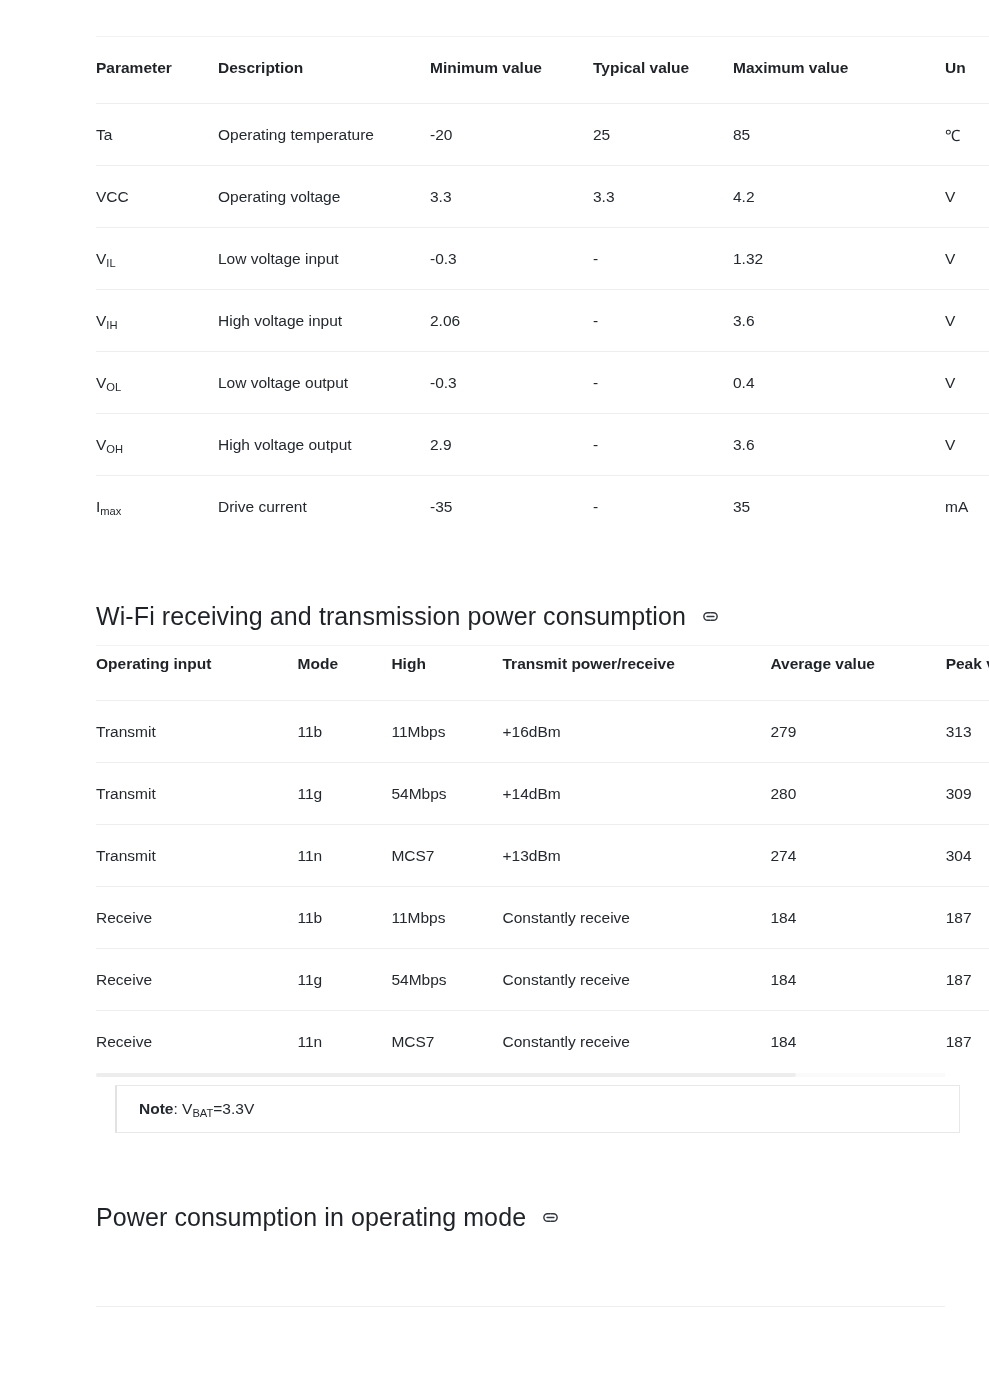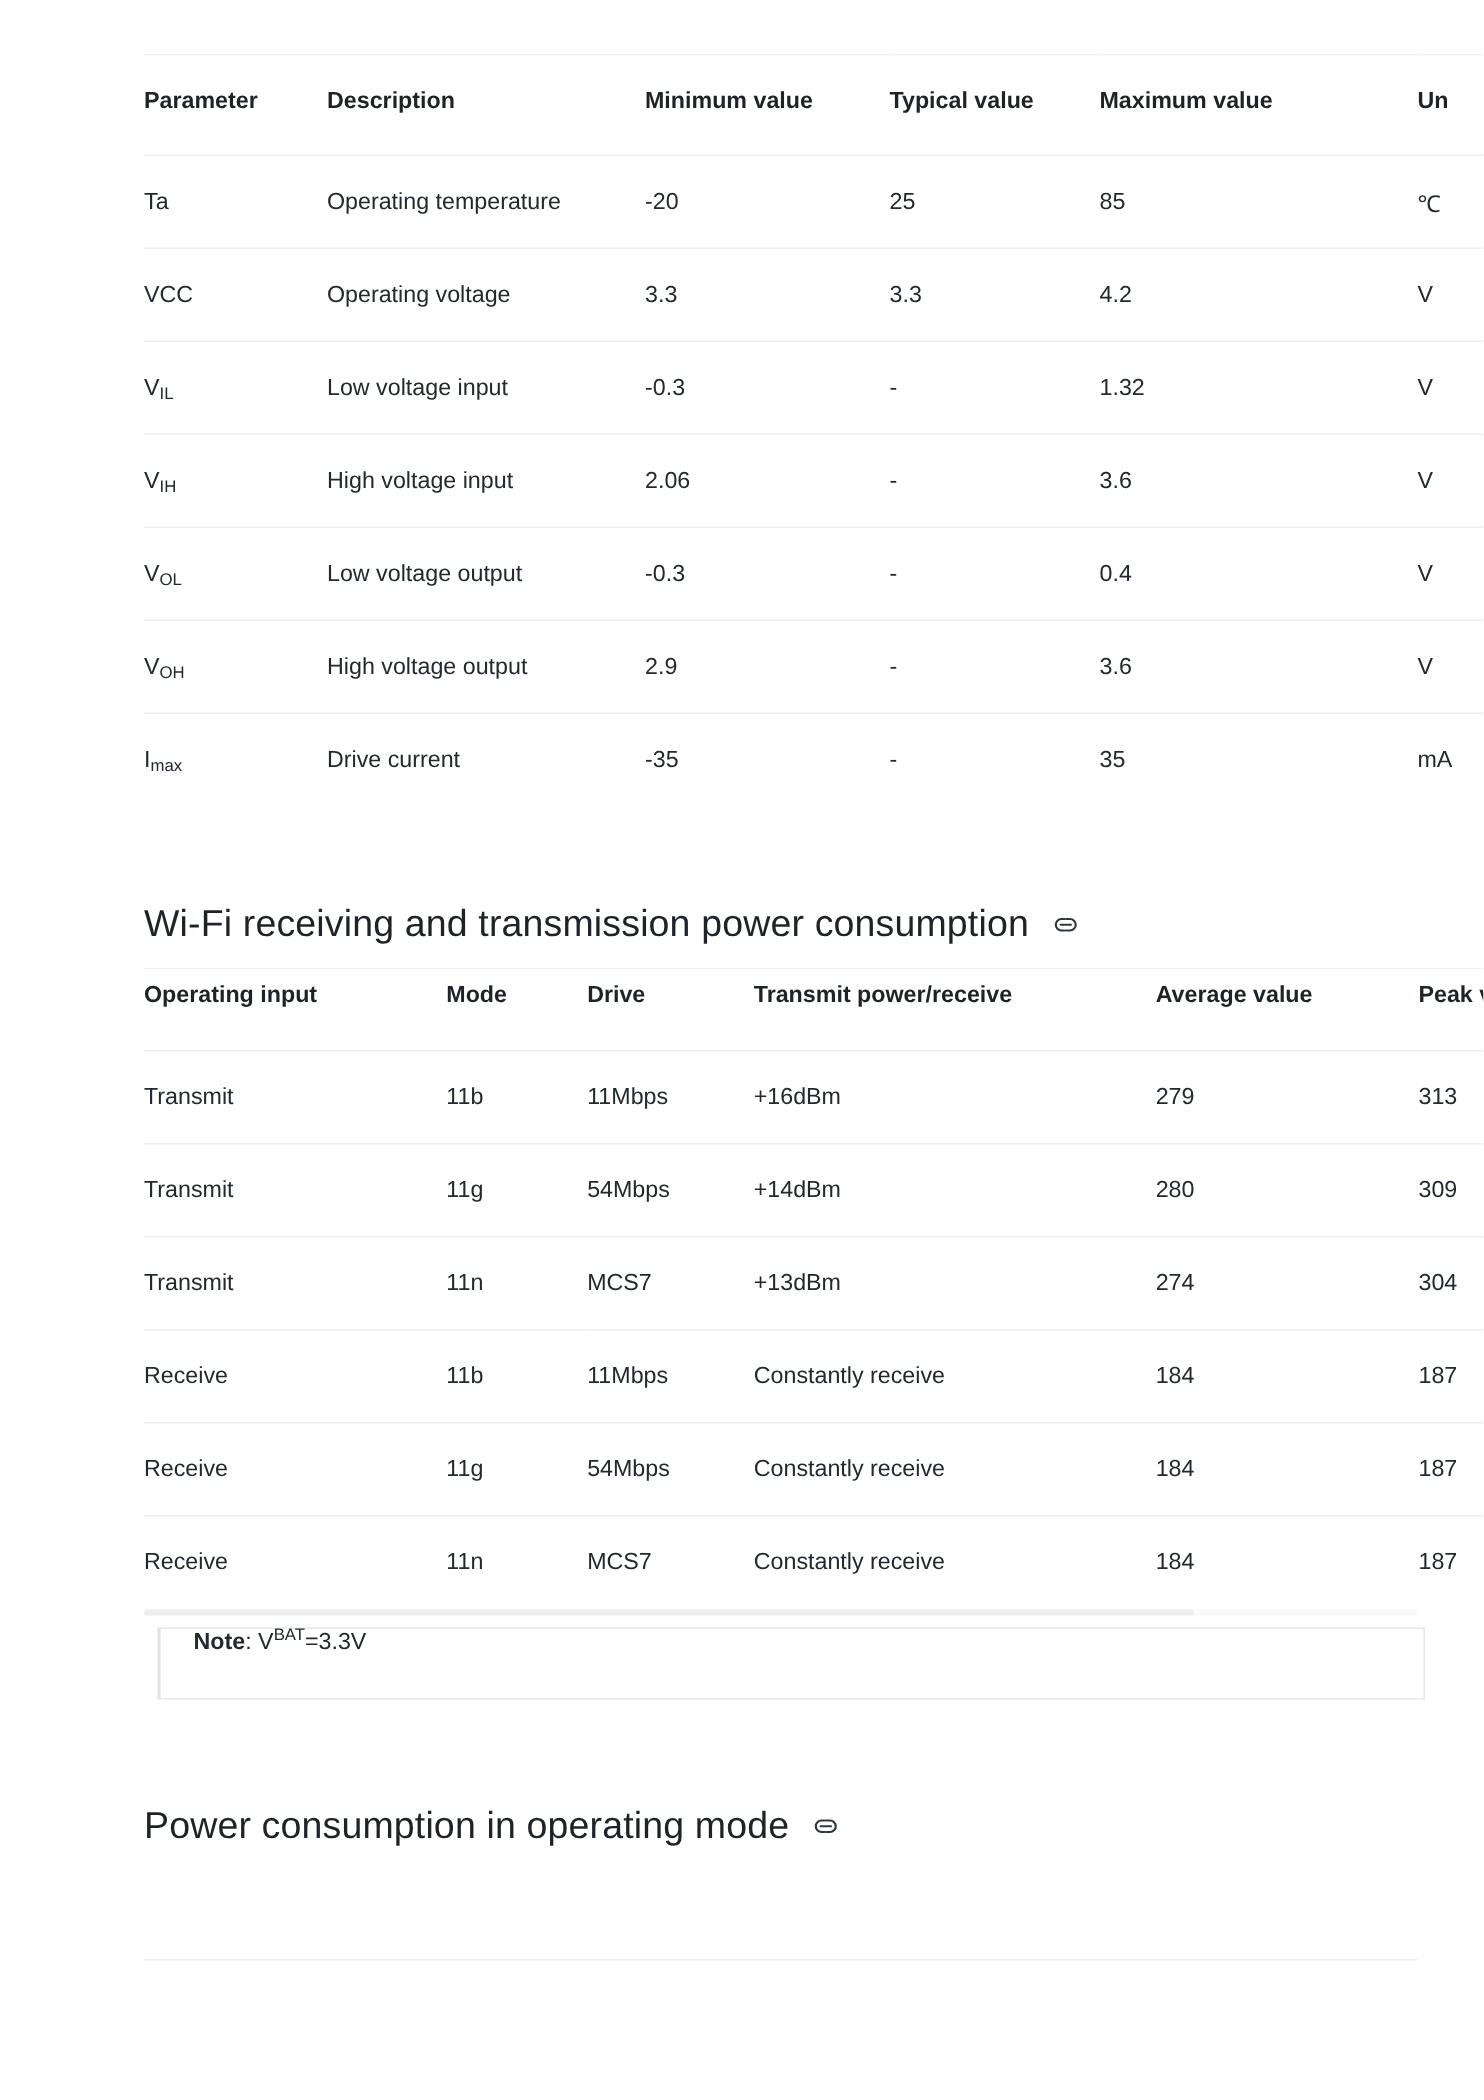--- a/index.html
+++ b/index.html
@@ -126,29 +126,30 @@
     top: 0;
     height: 4px;
     width: 700px;
     background: #ededed;
     border-radius: 2px;
   }
 
   
   .note-box {
     position: absolute;
-    left: 105px;
+    left: 115px;
     top: 1085px;
     width: 845px;
     height: 48px;
     box-sizing: border-box;
     background: #ffffff;
     border: 1px solid #e6e8ea;
     border-left: 2px solid #e0e2e4;
     display: flex;
+    align-items: center;
     padding-left: 22px;
     font-size: 15.5px;
     color: #24292f;
   }
   .note-box .note-label { font-weight: bold; }
 
   
   #tbl-opmode-wrap { top: 1243px; width: 893px; }
   #tbl-opmode { width: 1300px; }
   #tbl-opmode th {
@@ -270,21 +271,21 @@
           <col class="c1">
           <col class="c2">
           <col class="c3">
           <col class="c4">
           <col class="c5">
       </colgroup>
       <thead>
         <tr>
           <th>Operating input</th>
           <th>Mode</th>
-          <th>Drive</th>
+          <th>High</th>
           <th>Transmit power/receive</th>
           <th>Average value</th>
           <th>Peak value</th>
         </tr>
       </thead>
       <tbody>
         <tr>
           <td>Transmit</td>
           <td>11b</td>
           <td>11Mbps</td>

